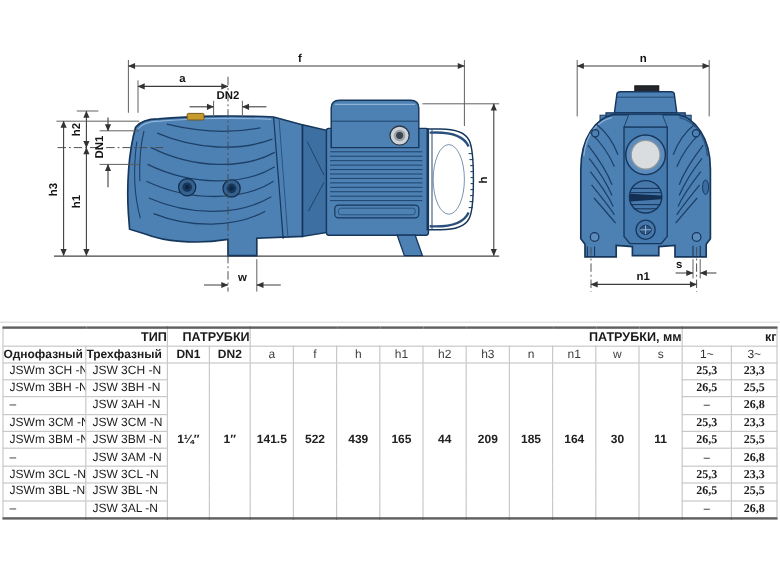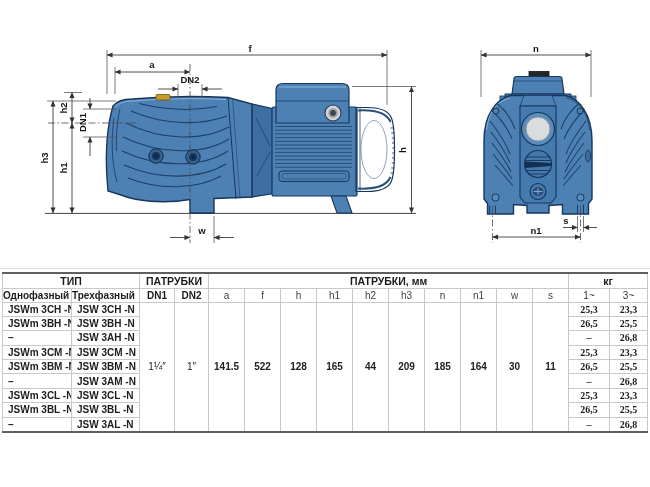--- a/index.html
+++ b/index.html
@@ -13,30 +13,30 @@
   .body-fill{fill:#4d81b4;}
   .body-dark{fill:#3d6fa2;}
   .body-mid{fill:#447aae;}
   .rib{stroke:#1d4068;stroke-width:1.05;fill:none;}
   .fin{stroke:#1d4066;stroke-width:0.8;}
   .hl{stroke:#8fb3d6;stroke-width:1;fill:none;}
   #rule-top{position:absolute;top:268px;left:0;width:650px;border-top:1px solid #dcdcdc;}
   #spec-table{position:absolute;top:272px;left:2px;border-collapse:collapse;table-layout:fixed;width:645px;
     border-top:2px solid #5f5f5f;border-bottom:2px solid #5f5f5f;font-size:10px;color:#1c1c1c;}
   #spec-table td,#spec-table th{border:1px solid #c9c9c9;overflow:hidden;white-space:nowrap;padding:0;vertical-align:middle;}
-  #spec-table .grp{height:15px;font-weight:bold;font-size:10.5px;text-align:center;color:#1a1a1a;}
+  #spec-table .grp{height:15px;font-weight:bold;font-size:10.5px;text-align:right;color:#1a1a1a;}
   #spec-table .sub{height:14px;border-bottom:1px solid #0c4a6e;}
   .sub .name{font-weight:bold;text-align:left;padding-left:5px;}
   .sub .dn{font-weight:bold;text-align:center;}
   .sub .dim{font-weight:normal;color:#3f3f3f;text-align:center;}
   .sub .ph{font-weight:normal;color:#333;text-align:center;}
   .dr td{height:13.4px;}
-  .model{font-weight:bold;text-align:left;padding-left:5px !important;margin-left:28px;}
+  .model{font-weight:normal;text-align:left;padding-left:5px !important;margin-left:28px;}
   .shared{text-align:center;font-weight:bold;color:#222;}
-  .shared.b{font-weight:normal;}
+  .shared.b{font-weight:bold;}
   .wt{text-align:center;font-weight:bold;font-family:Liberation Serif, serif;}
 </style>
 </head>
 <body>
 
 <svg id="drawing" width="650" height="268" viewBox="0 0 650 268">
   <defs>
     <marker id="mA" viewBox="0 0 10 10" refX="9.5" refY="5" markerWidth="9" markerHeight="6.5" orient="auto-start-reverse">
       <path d="M0,0.6 L10,5 L0,9.4 z" fill="#333"></path>
     </marker>
@@ -294,21 +294,21 @@
     <td class="ph">1~</td>
     <td class="ph">3~</td>
   </tr>
   <tr class="dr">
     <td class="model">JSWm 3CH -N</td>
     <td class="model">JSW 3CH -N</td>
     <td class="shared b" rowspan="9">1¼″</td>
     <td class="shared b" rowspan="9">1″</td>
     <td class="shared" rowspan="9">141.5</td>
     <td class="shared" rowspan="9">522</td>
-    <td class="shared" rowspan="9">128</td>
+    <td class="shared" rowspan="9">439</td>
     <td class="shared" rowspan="9">165</td>
     <td class="shared" rowspan="9">44</td>
     <td class="shared" rowspan="9">209</td>
     <td class="shared" rowspan="9">185</td>
     <td class="shared" rowspan="9">164</td>
     <td class="shared" rowspan="9">30</td>
     <td class="shared" rowspan="9">11</td>
     <td class="wt">25,3</td>
     <td class="wt">23,3</td>
   </tr>

